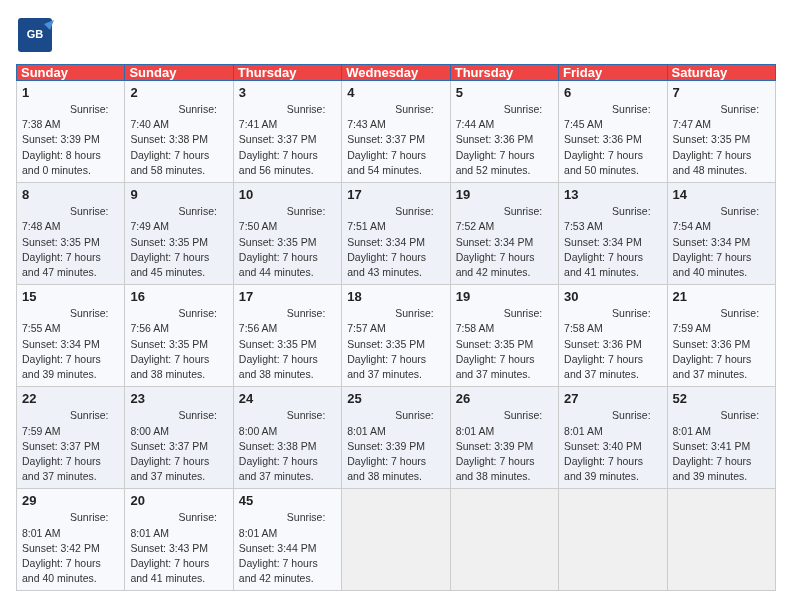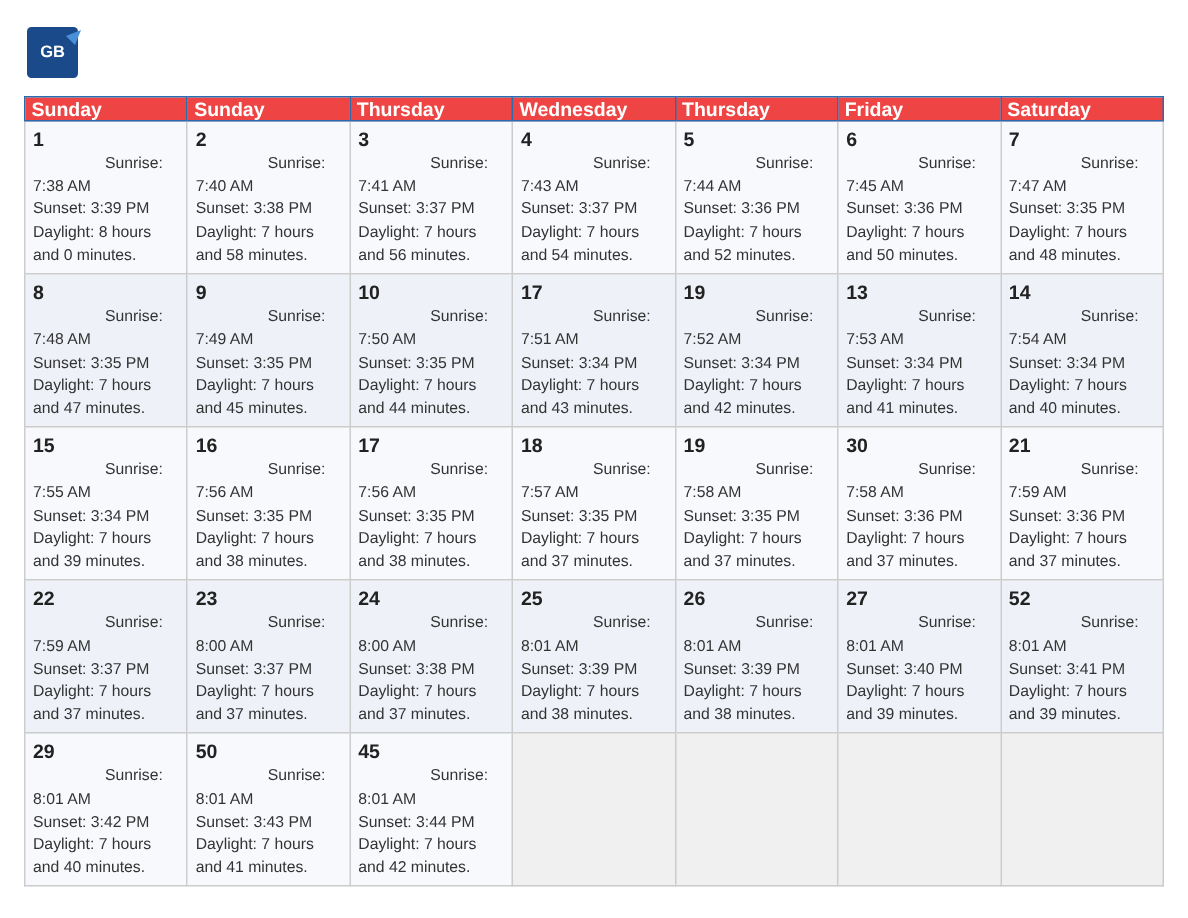--- a/index.html
+++ b/index.html
@@ -157,21 +157,21 @@
         <td><span class="day-num">22</span><span class="day-detail">Sunrise: 7:59 AM<br>Sunset: 3:37 PM<br>Daylight: 7 hours and 37 minutes.</span></td>
         <td><span class="day-num">23</span><span class="day-detail">Sunrise: 8:00 AM<br>Sunset: 3:37 PM<br>Daylight: 7 hours and 37 minutes.</span></td>
         <td><span class="day-num">24</span><span class="day-detail">Sunrise: 8:00 AM<br>Sunset: 3:38 PM<br>Daylight: 7 hours and 37 minutes.</span></td>
         <td><span class="day-num">25</span><span class="day-detail">Sunrise: 8:01 AM<br>Sunset: 3:39 PM<br>Daylight: 7 hours and 38 minutes.</span></td>
         <td><span class="day-num">26</span><span class="day-detail">Sunrise: 8:01 AM<br>Sunset: 3:39 PM<br>Daylight: 7 hours and 38 minutes.</span></td>
         <td><span class="day-num">27</span><span class="day-detail">Sunrise: 8:01 AM<br>Sunset: 3:40 PM<br>Daylight: 7 hours and 39 minutes.</span></td>
         <td><span class="day-num">52</span><span class="day-detail">Sunrise: 8:01 AM<br>Sunset: 3:41 PM<br>Daylight: 7 hours and 39 minutes.</span></td>
       </tr>
       <tr>
         <td><span class="day-num">29</span><span class="day-detail">Sunrise: 8:01 AM<br>Sunset: 3:42 PM<br>Daylight: 7 hours and 40 minutes.</span></td>
-        <td><span class="day-num">50</span><span class="day-detail">Sunrise: 8:01 AM<br>Sunset: 3:43 PM<br>Daylight: 7 hours and 41 minutes.</span></td>
+        <td><span class="day-num">20</span><span class="day-detail">Sunrise: 8:01 AM<br>Sunset: 3:43 PM<br>Daylight: 7 hours and 41 minutes.</span></td>
         <td><span class="day-num">45</span><span class="day-detail">Sunrise: 8:01 AM<br>Sunset: 3:44 PM<br>Daylight: 7 hours and 42 minutes.</span></td>
         <td class="empty-cell"></td>
         <td class="empty-cell"></td>
         <td class="empty-cell"></td>
         <td class="empty-cell"></td>
       </tr>
     </tbody>
 </table>
 
 </body></html>

